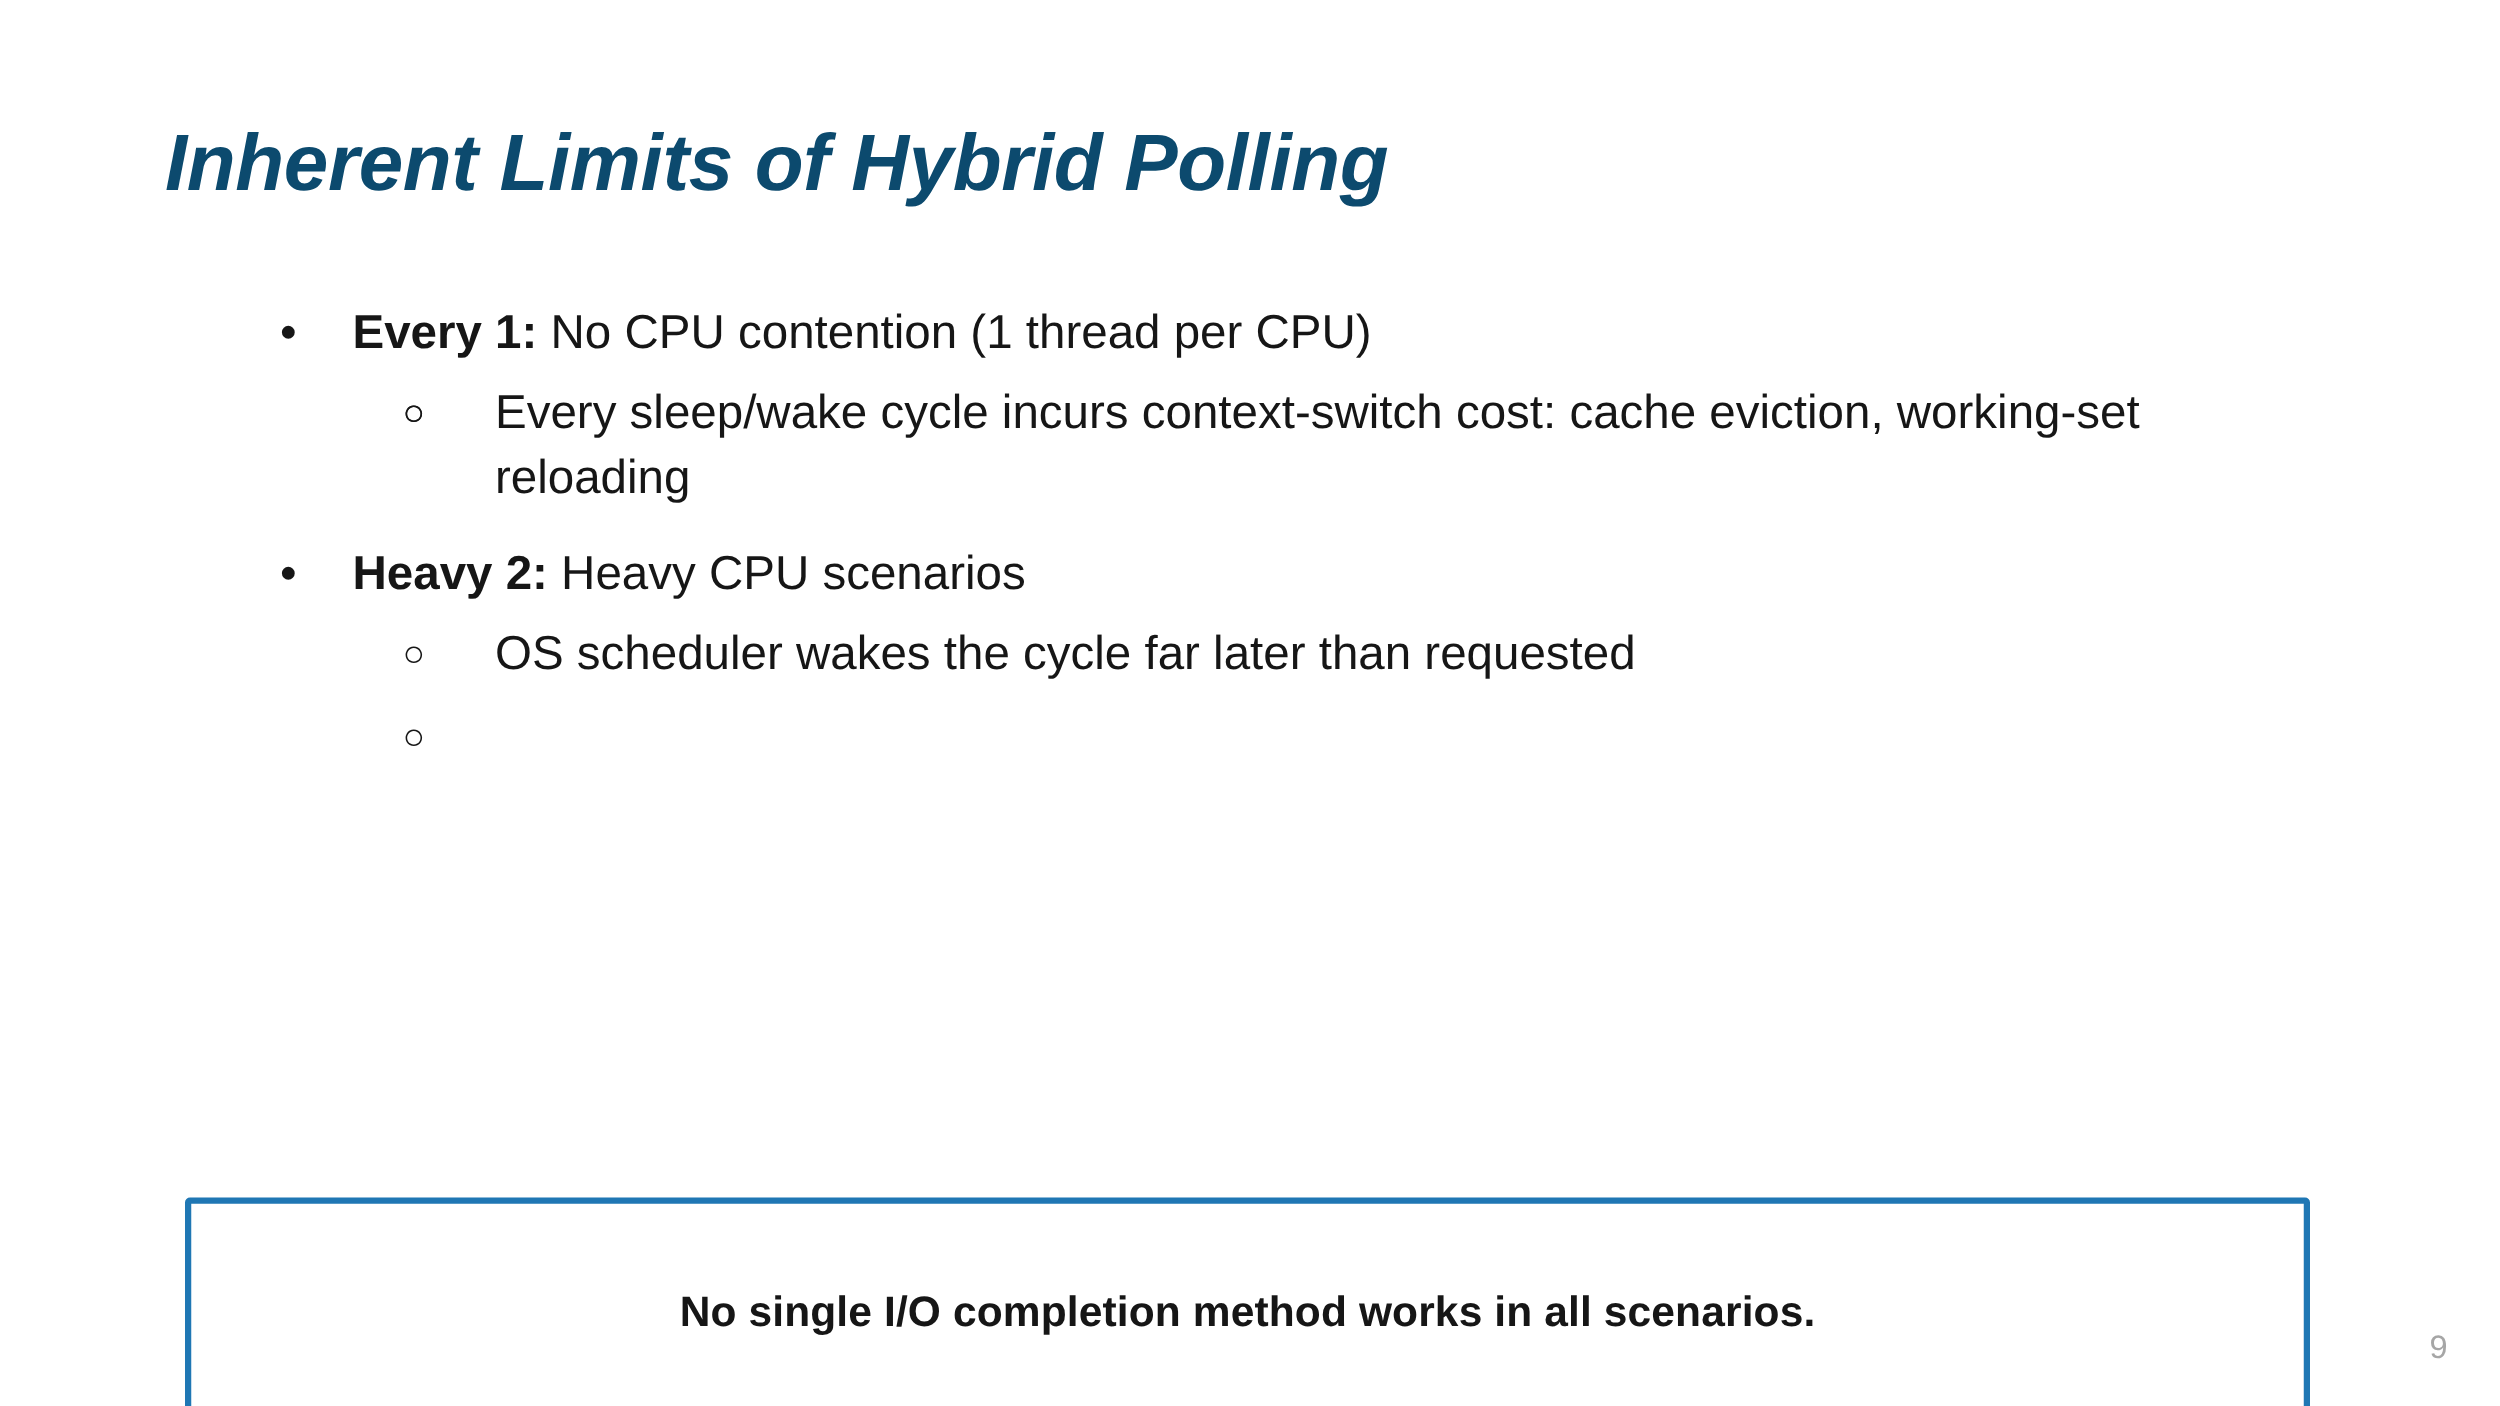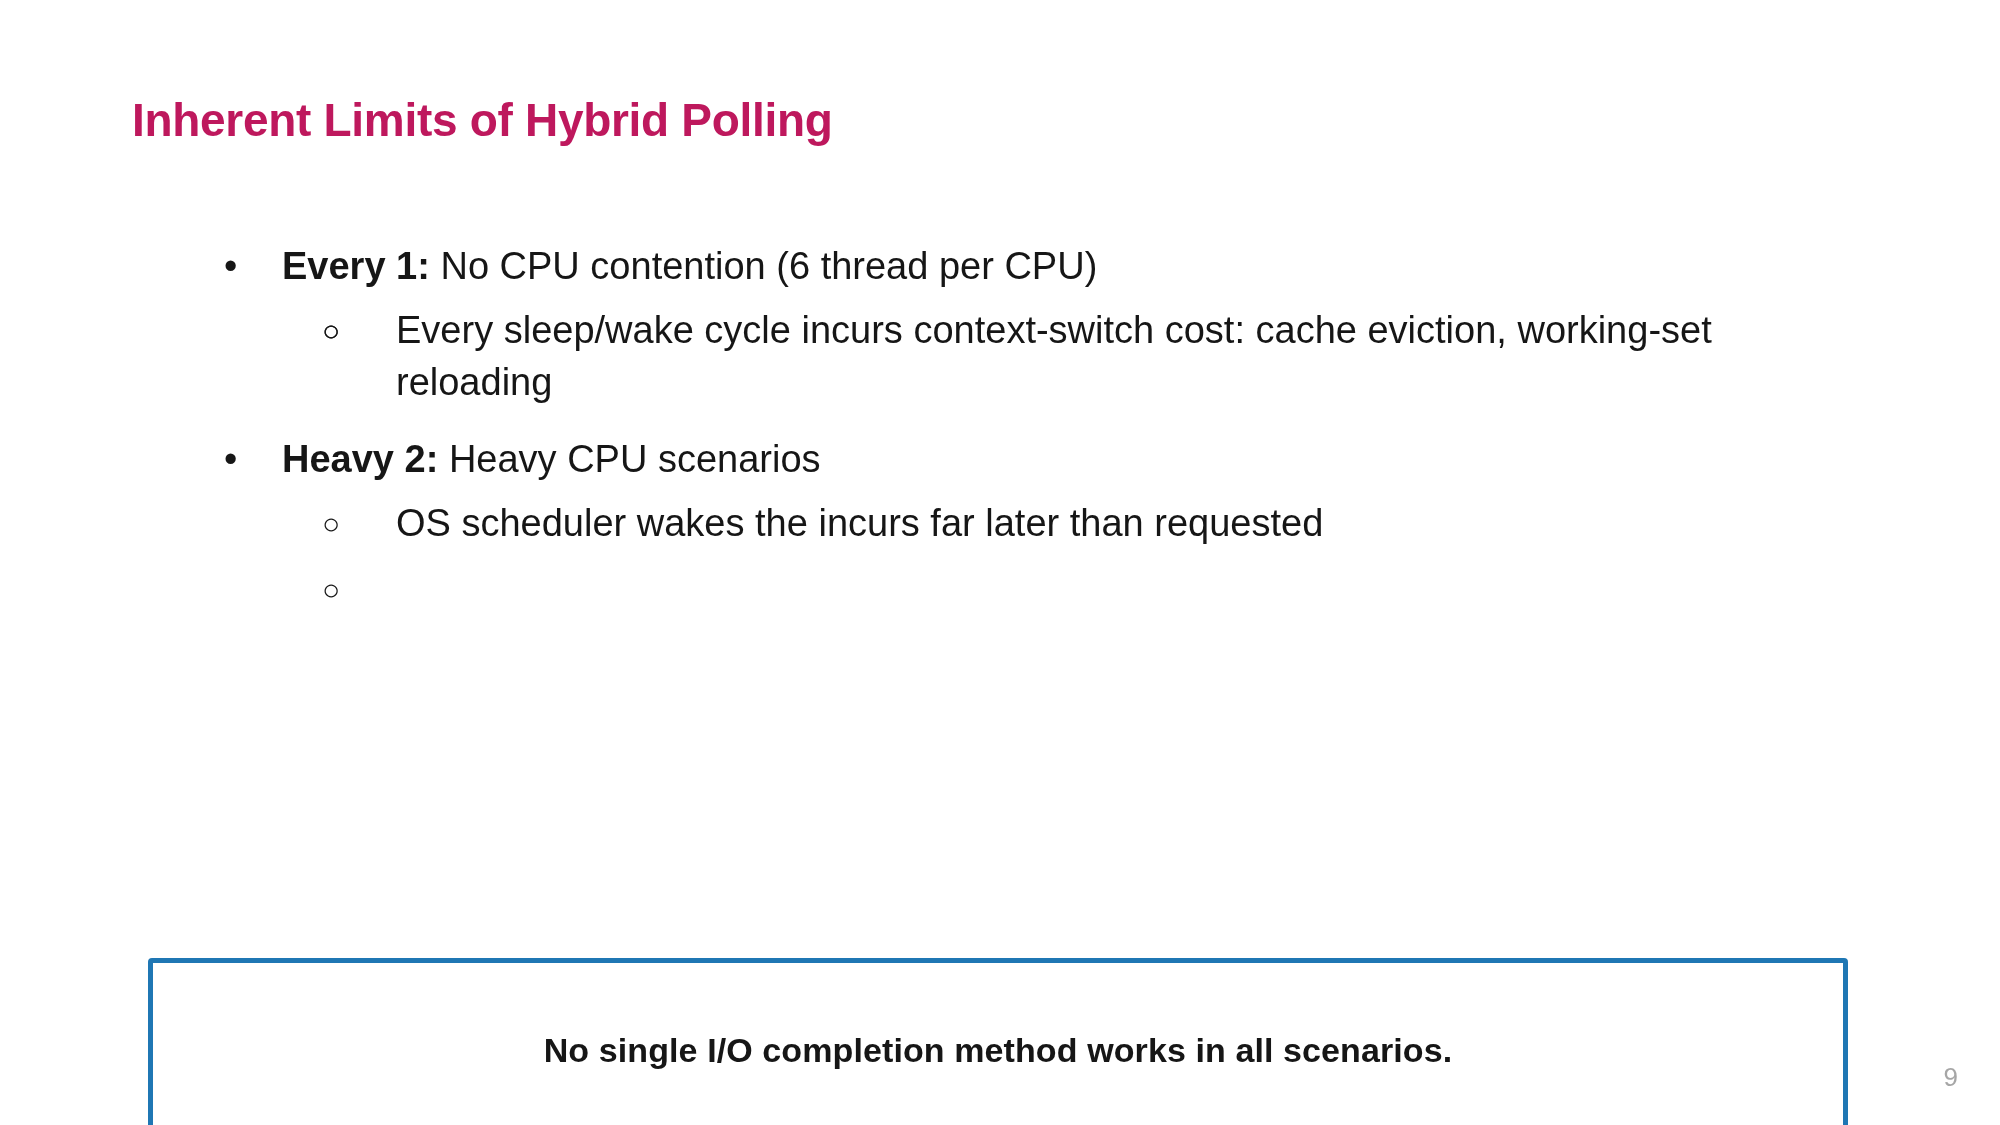--- a/index.html
+++ b/index.html
@@ -23,26 +23,27 @@
     background: #ffffff;
     box-sizing: border-box;
   }
 
   
   .slide-title {
     position: absolute;
     left: 132px;
     top: 95px;
     width: 1740px;
-    font-size: 46px;
+    font-size: 64px;
     font-weight: bold;
     letter-spacing: -0.3px;
-    color: #be185d;
+    color: #0c4a6e;
     line-height: 1.12;
     white-space: nowrap;
+    font-style: italic;
   }
 
   
   .body-area {
     position: absolute;
     left: 210px;
     top: 242px;
     width: 1660px;
   }
 
@@ -123,42 +124,42 @@
 <body>
 
 <div class="slide">
 
   <div class="slide-title">Inherent Limits of Hybrid Polling</div>
 
   <div class="body-area">
 
     <div class="bullet-l1">
       <span class="marker">•</span>
-      <span class="lead">Every 1:</span><span> No CPU contention (6 thread per CPU)</span>
+      <span class="lead">Every 1:</span><span> No CPU contention (1 thread per CPU)</span>
     </div>
 
     <div class="bullet-l2">
       <span class="marker">○</span>
     </div>
 
     <div class="bullet-l2">
       <span class="marker">○</span>
       <span>Every sleep/wake cycle incurs context-switch cost: cache eviction, working-set reloading</span>
     </div>
 
     <div class="group-gap"></div>
 
     <div class="bullet-l1">
       <span class="marker">•</span>
       <span class="lead">Heavy 2:</span><span> Heavy CPU scenarios</span>
     </div>
 
     <div class="bullet-l2">
       <span class="marker">○</span>
-      <span>OS scheduler wakes the incurs far later than requested</span>
+      <span>OS scheduler wakes the cycle far later than requested</span>
     </div>
 
     <div class="bullet-l2">
       <span class="marker">○</span>
     </div>
 
   </div>
 
   <div class="callout">
     <div class="callout-text">No single I/O completion method works in all scenarios.</div>

